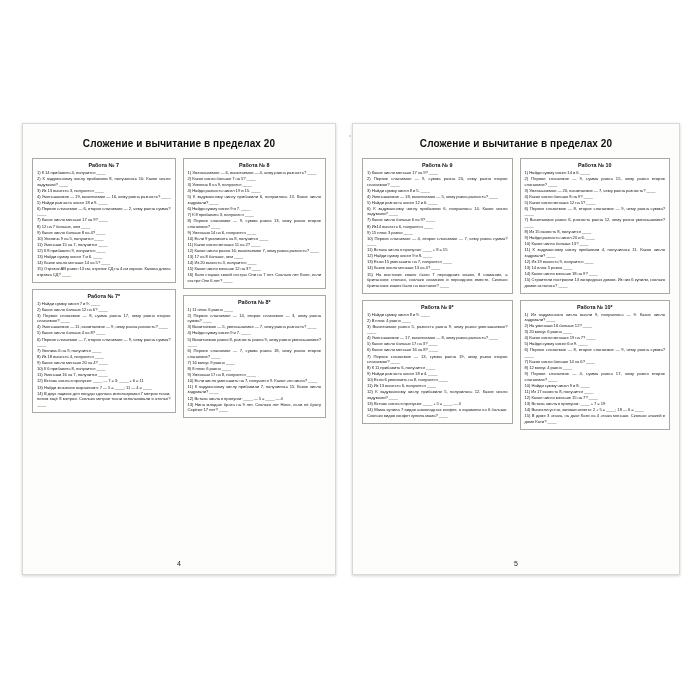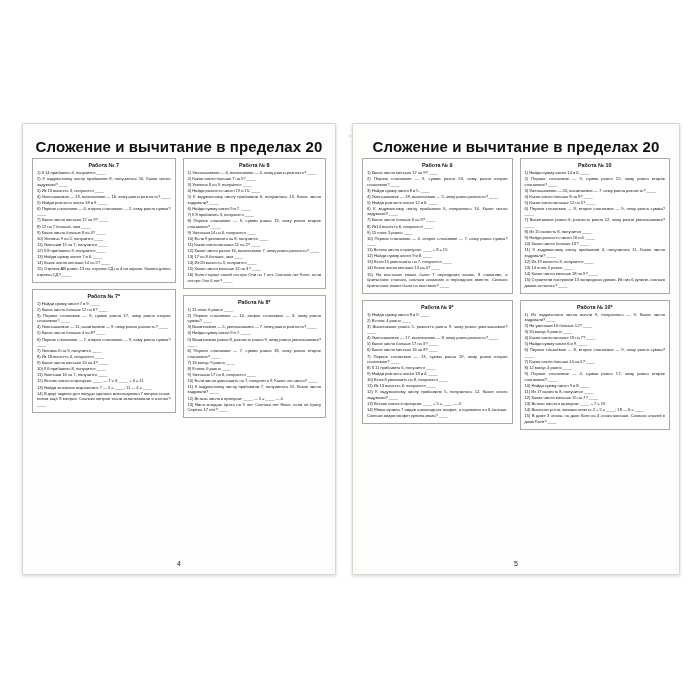--- a/index.html
+++ b/index.html
@@ -38,21 +38,21 @@
   }
   .sheet-right {
     left: 352px;
     top: 123px;
     width: 326px;
     height: 450px;
   }
   .sheet-title {
     text-align: center;
     font-weight: bold;
-    font-size: 15px;
+    font-size: 10px;
     color: #111;
     margin-top: 14px;
     letter-spacing: 0.1px;
   }
   .cols {
     position: absolute;
     left: 9px;
     right: 9px;
     top: 34px;
     bottom: 26px;

